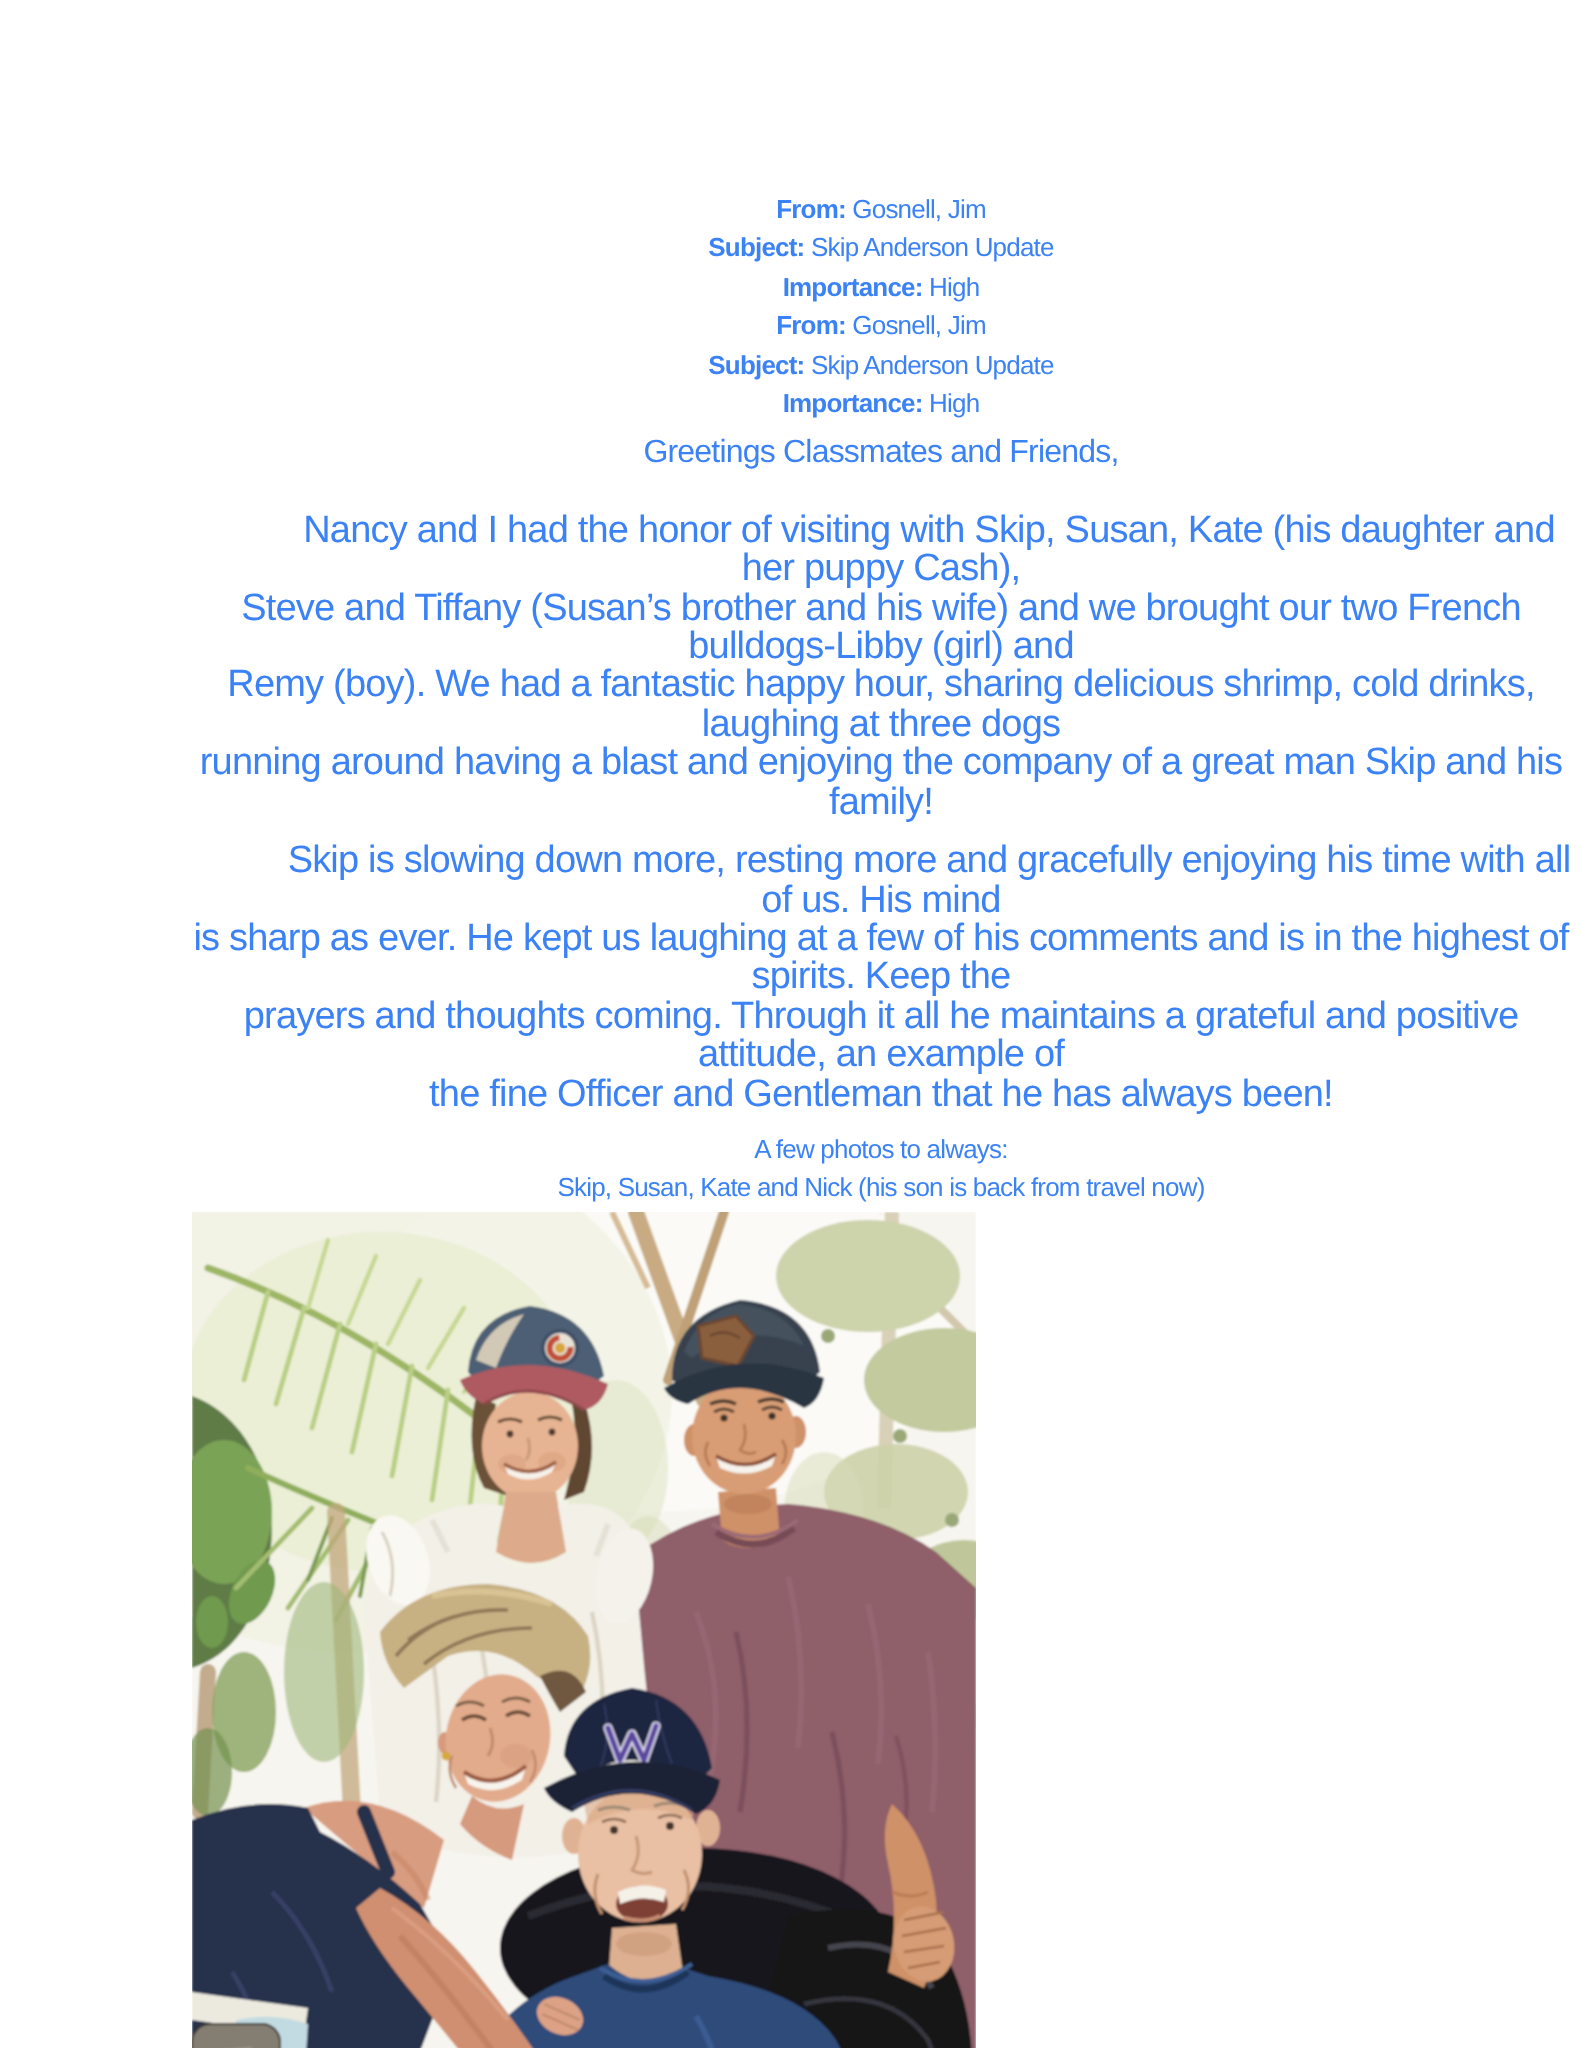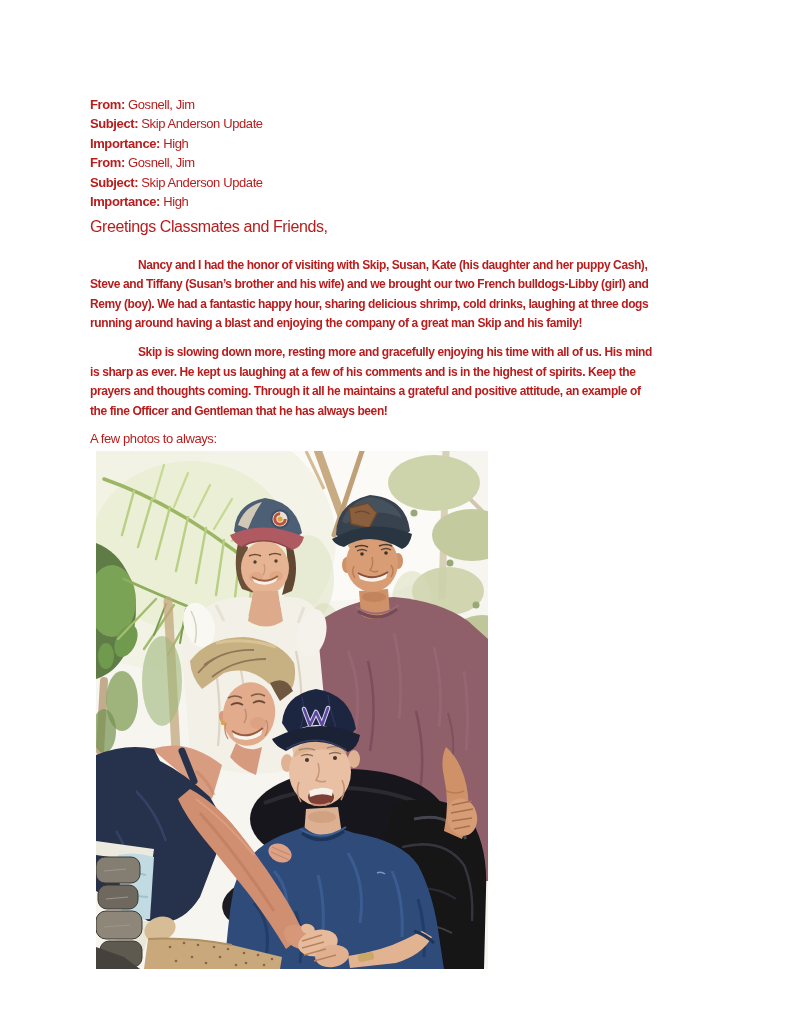--- a/index.html
+++ b/index.html
@@ -2,38 +2,38 @@
 <html><head>
 <meta charset="utf-8">
 <style>
   html,body{margin:0;padding:0;}
   .page{
     position:relative;
     width:791px;height:1024px;
     background:#ffffff;
     overflow:hidden;
     font-family:"Liberation Sans", sans-serif;
-    color:#b91c1c;
+    color:#3b82f6;
+    text-align:center;
   }
   .content{
     position:absolute;
     left:90px;top:95px;width:701px;
   }
   .hline{
     font-size:13px;line-height:19.4px;letter-spacing:-0.4px;
   }
   .hline .lbl{font-weight:bold;}
   .greeting{
     margin-top:6px;font-size:16px;line-height:19.4px;letter-spacing:-0.4px;
   }
   .para{
-    font-size:12px;line-height:19.4px;letter-spacing:-0.4px;
+    font-size:19px;line-height:19.4px;letter-spacing:-0.4px;
     white-space:pre-line;
     text-indent:48px;
-    font-weight:bold;
   }
   .p1{margin-top:19px;}
   .p2{margin-top:10px;}
   .intro{margin-top:8px;font-size:13px;line-height:19.4px;letter-spacing:-0.4px;}
   .caption{font-size:13px;line-height:19.4px;letter-spacing:-0.4px;}
   .photo{
     margin-top:2px;margin-left:6px;
     width:392px;height:518px;
   }
   .photo svg{display:block;width:392px;height:518px;}
@@ -59,20 +59,21 @@
 Steve and Tiffany (Susan’s brother and his wife) and we brought our two French bulldogs-Libby (girl) and
 Remy (boy).  We had a fantastic happy hour, sharing delicious shrimp, cold drinks, laughing at three dogs
 running around having a blast and enjoying the company of a great man Skip and his family!</div>
 
     <div class="para p2">Skip is slowing down more, resting more and gracefully enjoying his time with all of us.  His mind
 is sharp as ever. He kept us laughing at a few of his comments and is in the highest of spirits.  Keep the
 prayers and thoughts coming.  Through it all he maintains a grateful and positive attitude, an example of
 the fine Officer and Gentleman that he has always been!</div>
 
     <div class="intro">A few photos to always:</div>
+    <div class="caption">Skip, Susan, Kate and Nick (his son is back from travel now)</div>
 
     <div class="photo" role="img" aria-label="Outdoor family photo: Kate (white top, red and navy Colorado cap) and Nick (maroon t-shirt, navy cap with leather patch) standing in back, Susan (short blonde hair, navy tank top) leaning in at left, Skip seated in a black leather recliner wearing a navy Washington W cap and navy t-shirt; tropical palms and trees behind, stone pillar and pool water at lower left">
       <svg viewBox="0 0 392 518" xmlns="http://www.w3.org/2000/svg">
         <defs>
           <filter id="soften" x="-5%" y="-5%" width="110%" height="110%">
             <feGaussianBlur stdDeviation="0.6"></feGaussianBlur>
           </filter>
         </defs>
         <g filter="url(#soften)">
 

